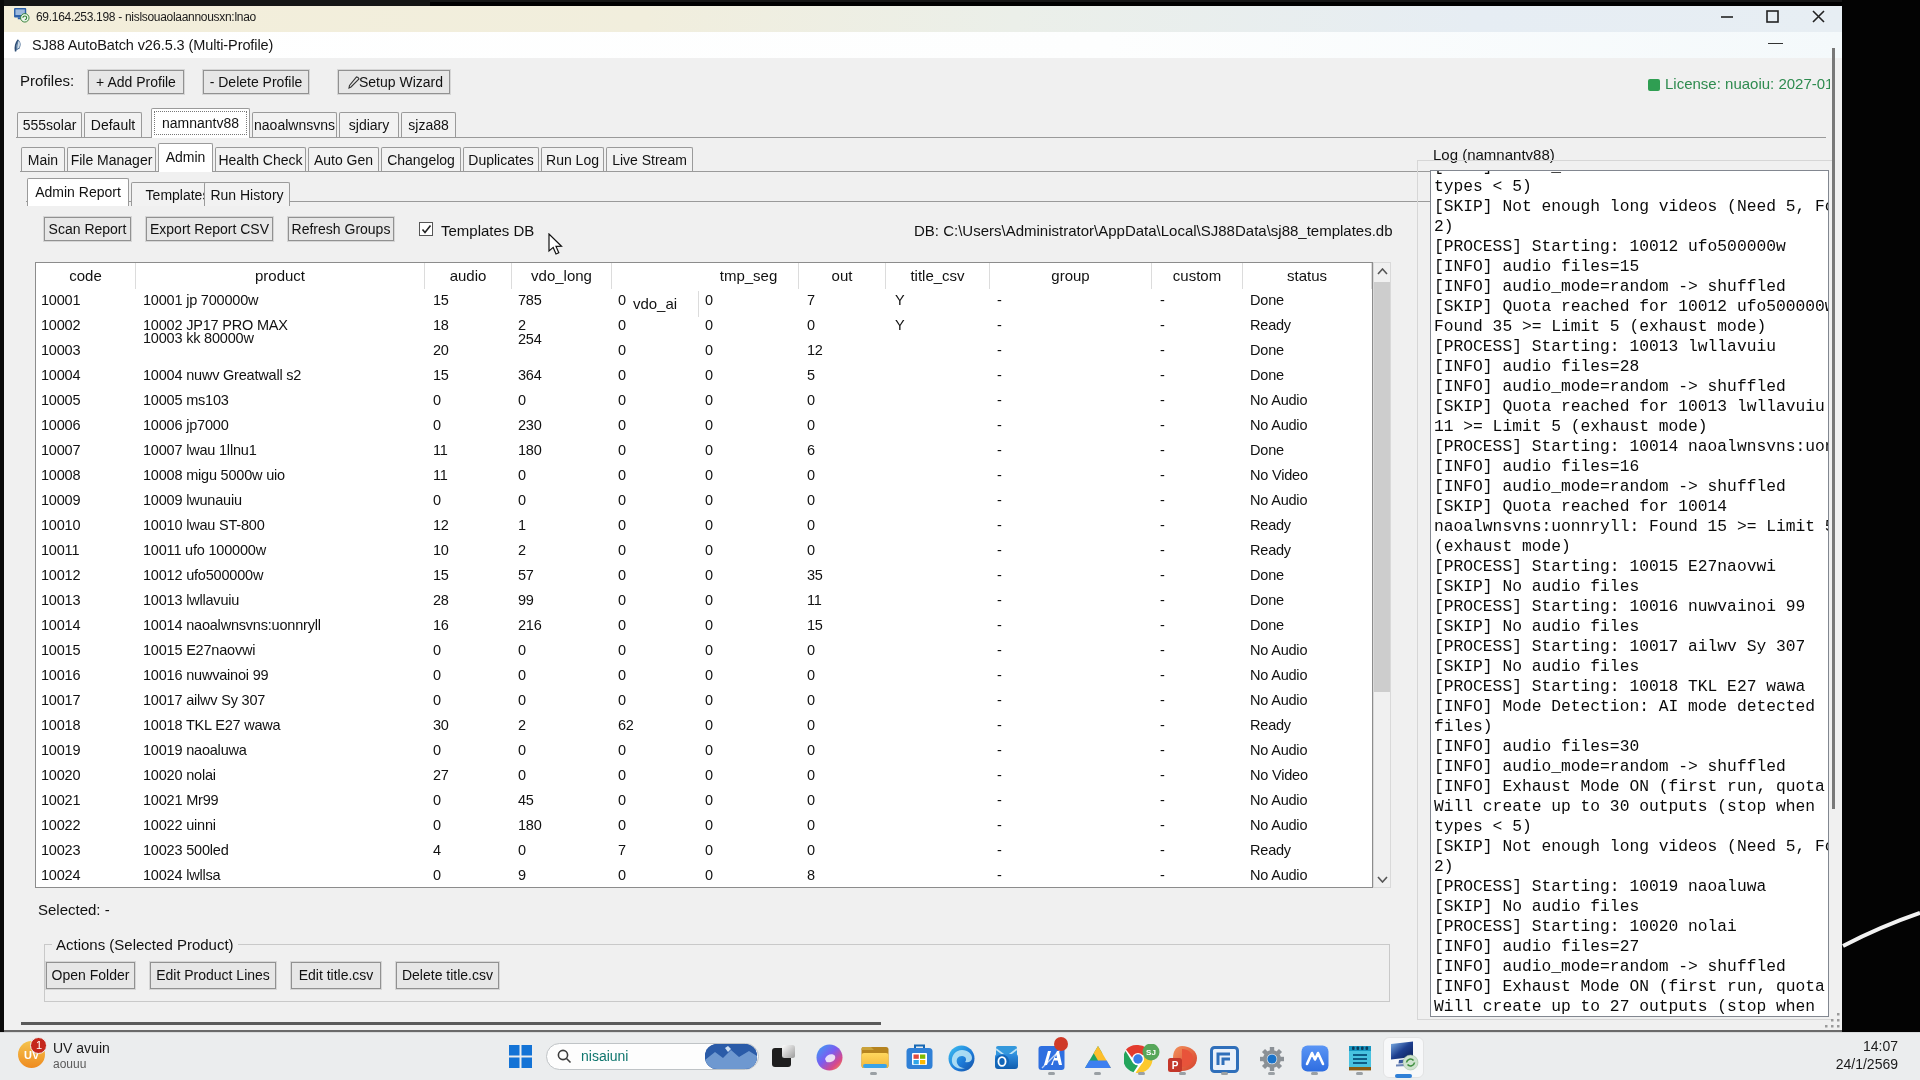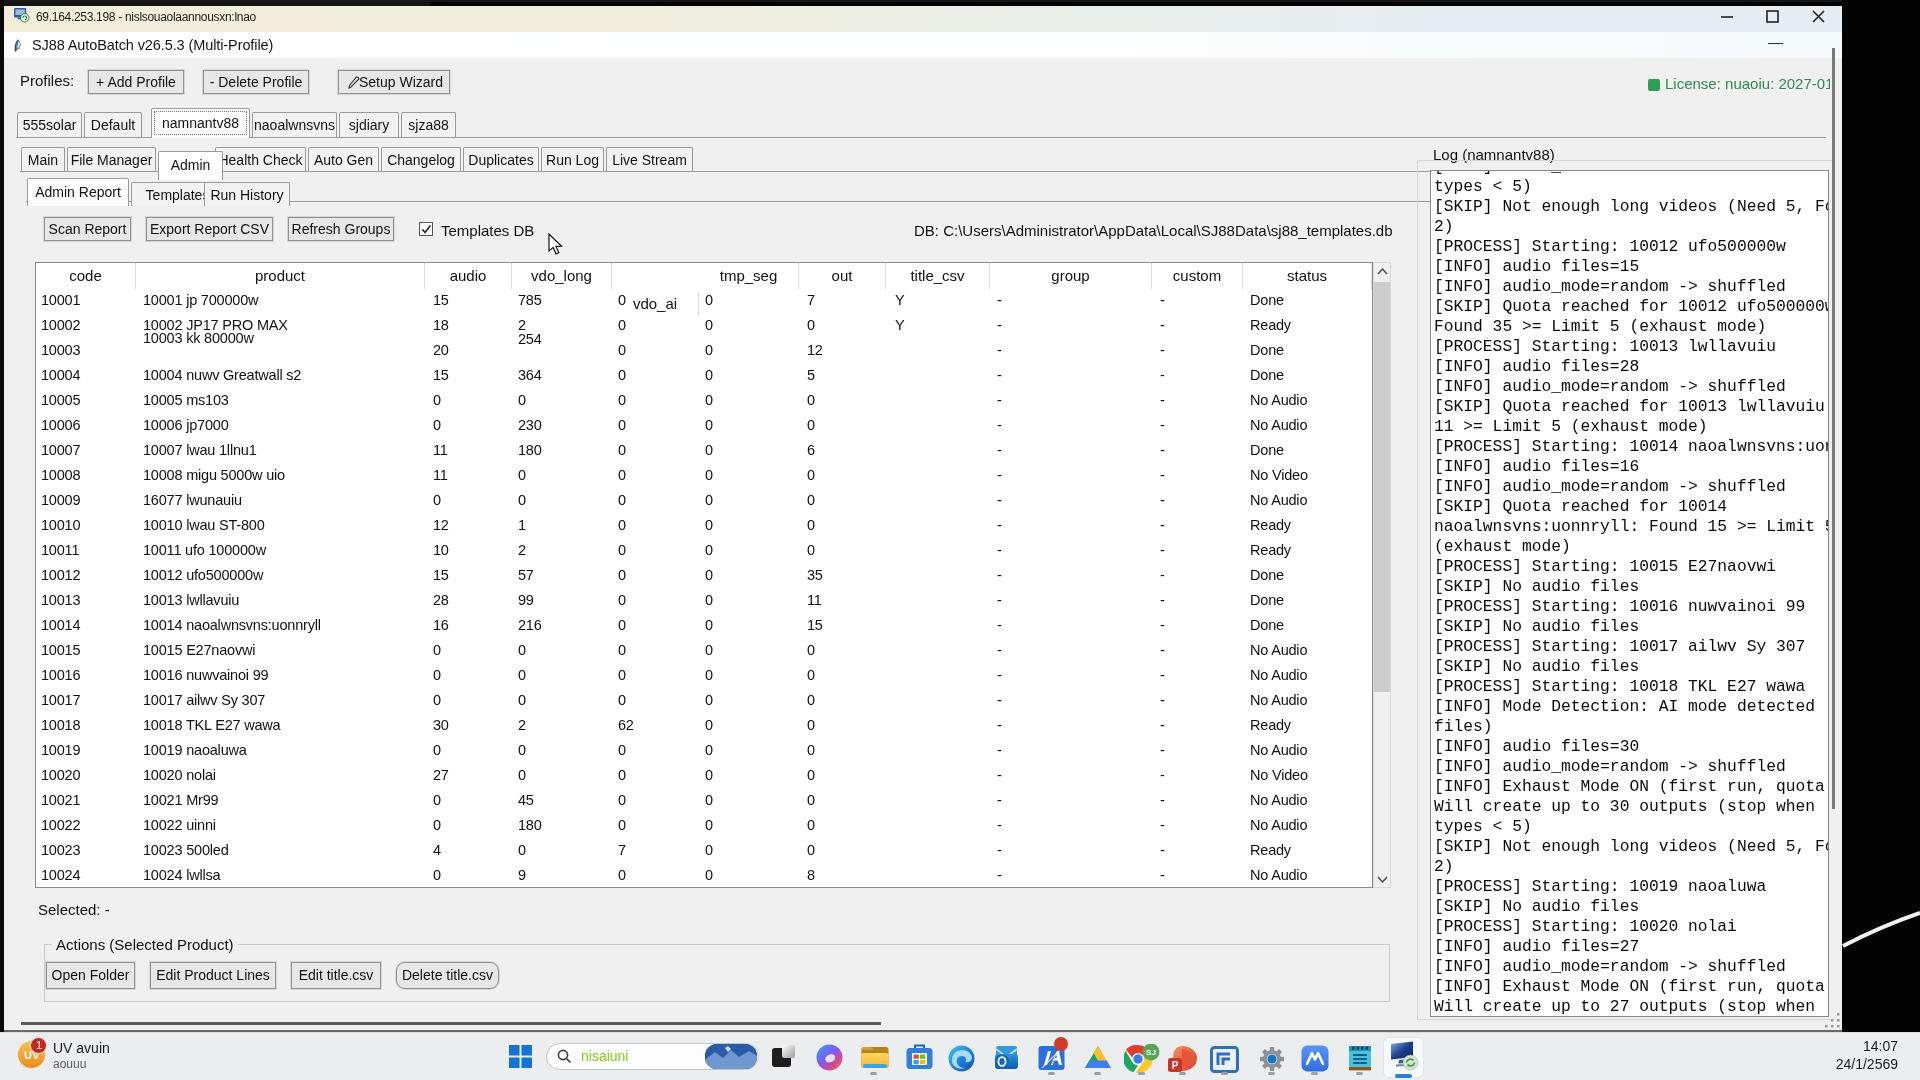--- a/index.html
+++ b/index.html
@@ -100,21 +100,21 @@
   <div class="tab" style="left:17px; top:112px; width:65px; height:25px; line-height:25px;">555solar</div>
   <div class="tab" style="left:84px; top:112px; width:58px; height:25px; line-height:25px;">Default</div>
   <div class="tab tabsel" style="left:151px; top:108px; width:99px; height:30px; line-height:28px; outline:1px dotted #777; outline-offset:-4px;">namnantv88</div>
   <div class="tab" style="left:252px; top:112px; width:85px; height:25px; line-height:25px;">naoalwnsvns</div>
   <div class="tab" style="left:339px; top:112px; width:60px; height:25px; line-height:25px;">sjdiary</div>
   <div class="tab" style="left:401px; top:112px; width:55px; height:25px; line-height:25px;">sjza88</div>
 
   <div class="tabline" style="left:20px; top:171px; width:1806px;"></div>
   <div class="tab" style="left:21px; top:147px; width:44px; height:24px; line-height:24px;">Main</div>
   <div class="tab" style="left:67px; top:147px; width:89px; height:24px; line-height:24px;">File Manager</div>
-  <div class="tab tabsel" style="left:158px; top:151px; width:65px; height:29px; line-height:27px;">Admin</div>
+  <div class="tab tabsel" style="left:158px; top:143px; width:55px; height:29px; line-height:27px;">Admin</div>
   <div class="tab" style="left:215px; top:147px; width:91px; height:24px; line-height:24px;">Health Check</div>
   <div class="tab" style="left:308px; top:147px; width:71px; height:24px; line-height:24px;">Auto Gen</div>
   <div class="tab" style="left:381px; top:147px; width:80px; height:24px; line-height:24px;">Changelog</div>
   <div class="tab" style="left:463px; top:147px; width:76px; height:24px; line-height:24px;">Duplicates</div>
   <div class="tab" style="left:541px; top:147px; width:63px; height:24px; line-height:24px;">Run Log</div>
   <div class="tab" style="left:606px; top:147px; width:87px; height:24px; line-height:24px;">Live Stream</div>
 
   <div class="tabline" style="left:26px; top:201px; width:1795px;"></div>
   <div class="tab tabsel" style="left:27px; top:178px; width:102px; height:28px; line-height:26px;">Admin Report</div>
   <div class="tab" style="left:131px; top:182px; width:93px; height:24px; line-height:24px;">Templates</div>
@@ -227,21 +227,21 @@
       <div class="cell" style="left:143px; top:463px;">10008 migu 5000w uio</div>
       <div class="cell" style="left:433px; top:463px;">11</div>
       <div class="cell" style="left:518px; top:463px;">0</div>
       <div class="cell" style="left:618px; top:463px;">0</div>
       <div class="cell" style="left:705px; top:463px;">0</div>
       <div class="cell" style="left:807px; top:463px;">0</div>
       <div class="cell" style="left:997px; top:463px;">-</div>
       <div class="cell" style="left:1160px; top:463px;">-</div>
       <div class="cell" style="left:1250px; top:463px;">No Video</div>
       <div class="cell" style="left:41px; top:488px;">10009</div>
-      <div class="cell" style="left:143px; top:488px;">16077 lwunauiu</div>
+      <div class="cell" style="left:143px; top:488px;">10009 lwunauiu</div>
       <div class="cell" style="left:433px; top:488px;">0</div>
       <div class="cell" style="left:518px; top:488px;">0</div>
       <div class="cell" style="left:618px; top:488px;">0</div>
       <div class="cell" style="left:705px; top:488px;">0</div>
       <div class="cell" style="left:807px; top:488px;">0</div>
       <div class="cell" style="left:997px; top:488px;">-</div>
       <div class="cell" style="left:1160px; top:488px;">-</div>
       <div class="cell" style="left:1250px; top:488px;">No Audio</div>
       <div class="cell" style="left:41px; top:513px;">10010</div>
       <div class="cell" style="left:143px; top:513px;">10010 lwau ST-800</div>
@@ -395,21 +395,21 @@
       <div class="cell" style="left:1250px; top:863px;">No Audio</div>
     </div>
 
   <div class="abs" style="left:38px; top:901px; font-size:15px; color:#111;">Selected: -</div>
 
   <div class="abs" style="left:44px; top:944px; width:1346px; height:58px; border:1px solid #c9c9c9;"></div>
   <div class="abs" style="left:52px; top:936px; font-size:15px; color:#111; background:#f0f0f0; padding:0 4px;">Actions (Selected Product)</div>
   <div class="btn" style="left:46px; top:962px; width:89px; height:27px; line-height:25px;">Open Folder</div>
   <div class="btn" style="left:150px; top:962px; width:126px; height:27px; line-height:25px;">Edit Product Lines</div>
   <div class="btn" style="left:291px; top:962px; width:90px; height:27px; line-height:25px;">Edit title.csv</div>
-  <div class="btn" style="left:396px; top:962px; width:103px; height:27px; line-height:25px;border-radius:9px;">Delete title.csv</div>
+  <div class="btn" style="left:396px; top:962px; width:103px; height:27px; line-height:25px;">Delete title.csv</div>
 
   <div class="abs" id="loglabel">Log (namnantv88)</div>
   <div class="abs" style="left:1417px; top:160px; width:415px; height:860px; border:1px solid #d6d6d6; border-right:none;"></div>
   <div class="abs" id="logbox">
       <div id="logtext">[INFO] audio_mode=random -&gt; shuffled    
 types &lt; 5)
 [SKIP] Not enough long videos (Need 5, Fo
 2)
 [PROCESS] Starting: 10012 ufo500000w
 [INFO] audio files=15
@@ -480,21 +480,21 @@
         <rect x="12.5" y="0" width="10.5" height="10.5" fill="#1373d6"></rect>
       <rect x="0" y="12.5" width="10.5" height="10.5" fill="#1373d6"></rect>
         <rect x="12.5" y="12.5" width="10.5" height="10.5" fill="#1373d6"></rect>
     </svg>
 
     <div class="abs" style="left:546px; top:1043px; width:213px; height:27px; background:#fdfdfd; border:1px solid #bfc3c6; border-radius:14px;"></div>
     <svg class="abs" style="left:557px; top:1049px;" width="15" height="15" viewBox="0 0 15 15">
       <circle cx="6" cy="6" r="4.6" fill="none" stroke="#3c3c3c" stroke-width="1.6"></circle>
       <path d="M9.5 9.5 L13.5 13.5" stroke="#3c3c3c" stroke-width="1.6"></path>
     </svg>
-    <div class="abs" style="left:581px; top:1048px; font-size:14px; color:#84cc16;">nisaiuni</div>
+    <div class="abs" style="left:581px; top:1048px; font-size:14px; color:#0f766e;">nisaiuni</div>
     <div class="abs" style="left:705px; top:1044px; width:52px; height:25px; border-radius:12px; background:#24519c; overflow:hidden;">
       <svg width="52" height="25" viewBox="0 0 52 25">
         <rect width="52" height="25" fill="#2a5ba8"></rect>
         <path d="M0 16 L10 8 L18 14 L26 6 L34 13 L44 7 L52 12 L52 25 L0 25 Z" fill="#7fa8d9" opacity="0.8"></path>
         <path d="M20 4 L23 2 L26 5 L23 8 Z" fill="#cfe0f2"></path>
       </svg>
     </div>
 
     <svg class="abs" style="left:772px; top:1045px;" width="24" height="24" viewBox="0 0 24 24">
       <rect x="0" y="3" width="19" height="19" rx="3" fill="#1e1e1e"></rect>

